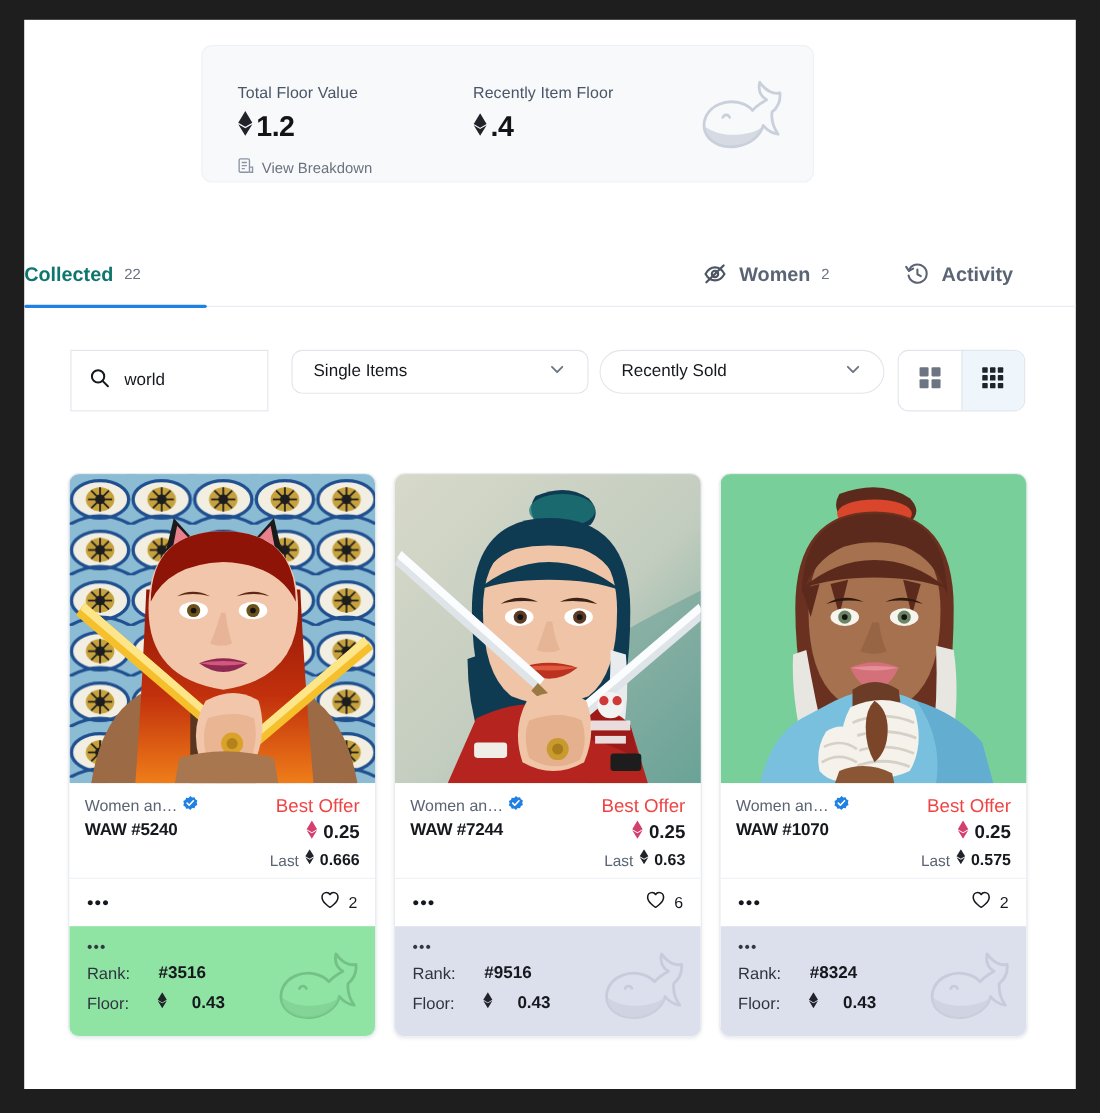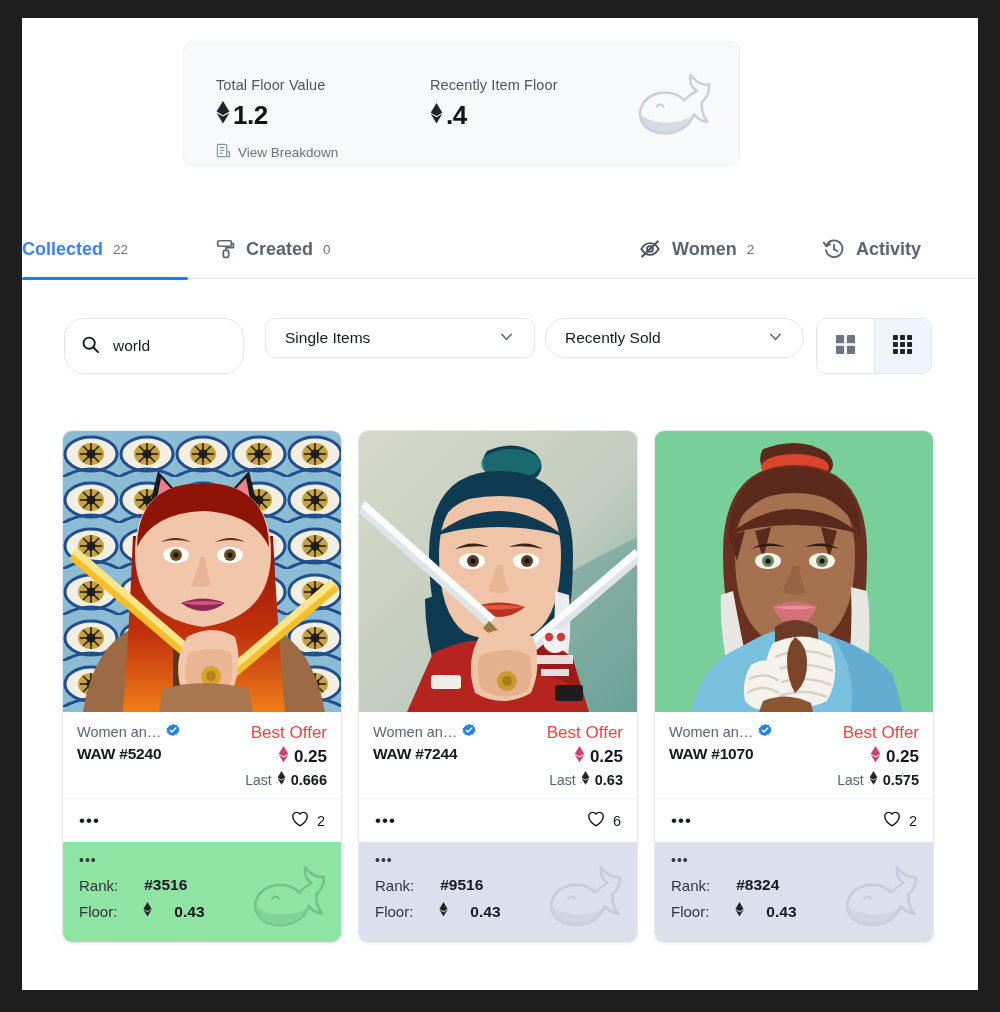--- a/index.html
+++ b/index.html
@@ -57,33 +57,33 @@
     width: 956px; height: 60px;
     border-bottom: 1px solid #e7eaef;
   }
   .tab {
     position: absolute; top: 0; height: 60px;
     display: flex; align-items: center; gap: 10px;
     cursor: pointer; white-space: nowrap;
   }
   .tab-label { font-size: 18px; font-weight: 700; color: #5b6474; }
   .tab-count { font-size: 13.5px; font-weight: 400; color: #6b7280; }
-  .tab.active .tab-label { color: #3b82f6; }
+  .tab.active .tab-label { color: #0f766e; }
   .tab.active::after {
     content: ""; position: absolute; left: 0; right: 0; bottom: -1px;
     height: 3px; background: #2081e2; border-radius: 2px;
   }
   .tab-icon { display: flex; align-items: center; color: #5b6474; }
 
   
   .filters { position: absolute; left: 42px; top: 300px; }
   .search-box {
     position: absolute; left: 0; top: 0;
     width: 180px; height: 56px;
-    border: 1px solid #e2e6ec; border-radius: 20px;
+    border: 1px solid #e2e6ec; border-radius: 0;
     display: flex; align-items: center; gap: 13px;
     padding: 0 16px; background: #fff;
   }
   .search-input {
     border: none; outline: none; background: transparent;
     font-family: "Liberation Sans", sans-serif;
     font-size: 15.5px; color: #15181d; width: 110px;
   }
   .dropdown {
     position: absolute; top: 0; height: 40px;
@@ -224,31 +224,20 @@
     </div>
   </div>
 
   <div class="tabs">
 
     <div class="tab active" style="left:0px;width:166px;justify-content:flex-start;">
       <span class="tab-label">Collected</span>
       <span class="tab-count">22</span>
     </div>
 
-    <div class="tab" style="left:192px;">
-      <span class="tab-icon">
-        <svg width="22" height="22" viewBox="0 0 24 24" aria-hidden="true">
-          <rect x="4" y="3" width="15" height="6" rx="1.6" fill="none" stroke="#5b6474" stroke-width="1.9"></rect>
-          <path d="M19 6 h2.2 v4.4 h-8.1 v3.1" fill="none" stroke="#5b6474" stroke-width="1.9" stroke-linejoin="round"></path>
-          <rect x="10.2" y="13.6" width="5.8" height="7.6" rx="1.6" fill="none" stroke="#5b6474" stroke-width="1.9"></rect>
-        </svg>
-      </span>
-      <span class="tab-label">Created</span>
-      <span class="tab-count">0</span>
-    </div>
 
 
     <div class="tab" style="left:616px;">
       <span class="tab-icon">
         <svg width="24" height="24" viewBox="0 0 24 24" aria-hidden="true">
           <path d="M3.4 12 C5.6 8.1 8.6 6.1 12 6.1 C15.4 6.1 18.4 8.1 20.6 12 C18.4 15.9 15.4 17.9 12 17.9 C8.6 17.9 5.6 15.9 3.4 12 Z" fill="none" stroke="#4e5664" stroke-width="1.9"></path>
           <circle cx="12" cy="12" r="2.9" fill="none" stroke="#4e5664" stroke-width="1.9"></circle>
           <line x1="4.2" y1="19.6" x2="19.8" y2="4.4" stroke="#4e5664" stroke-width="2.1" stroke-linecap="round"></line>
         </svg>
       </span>

